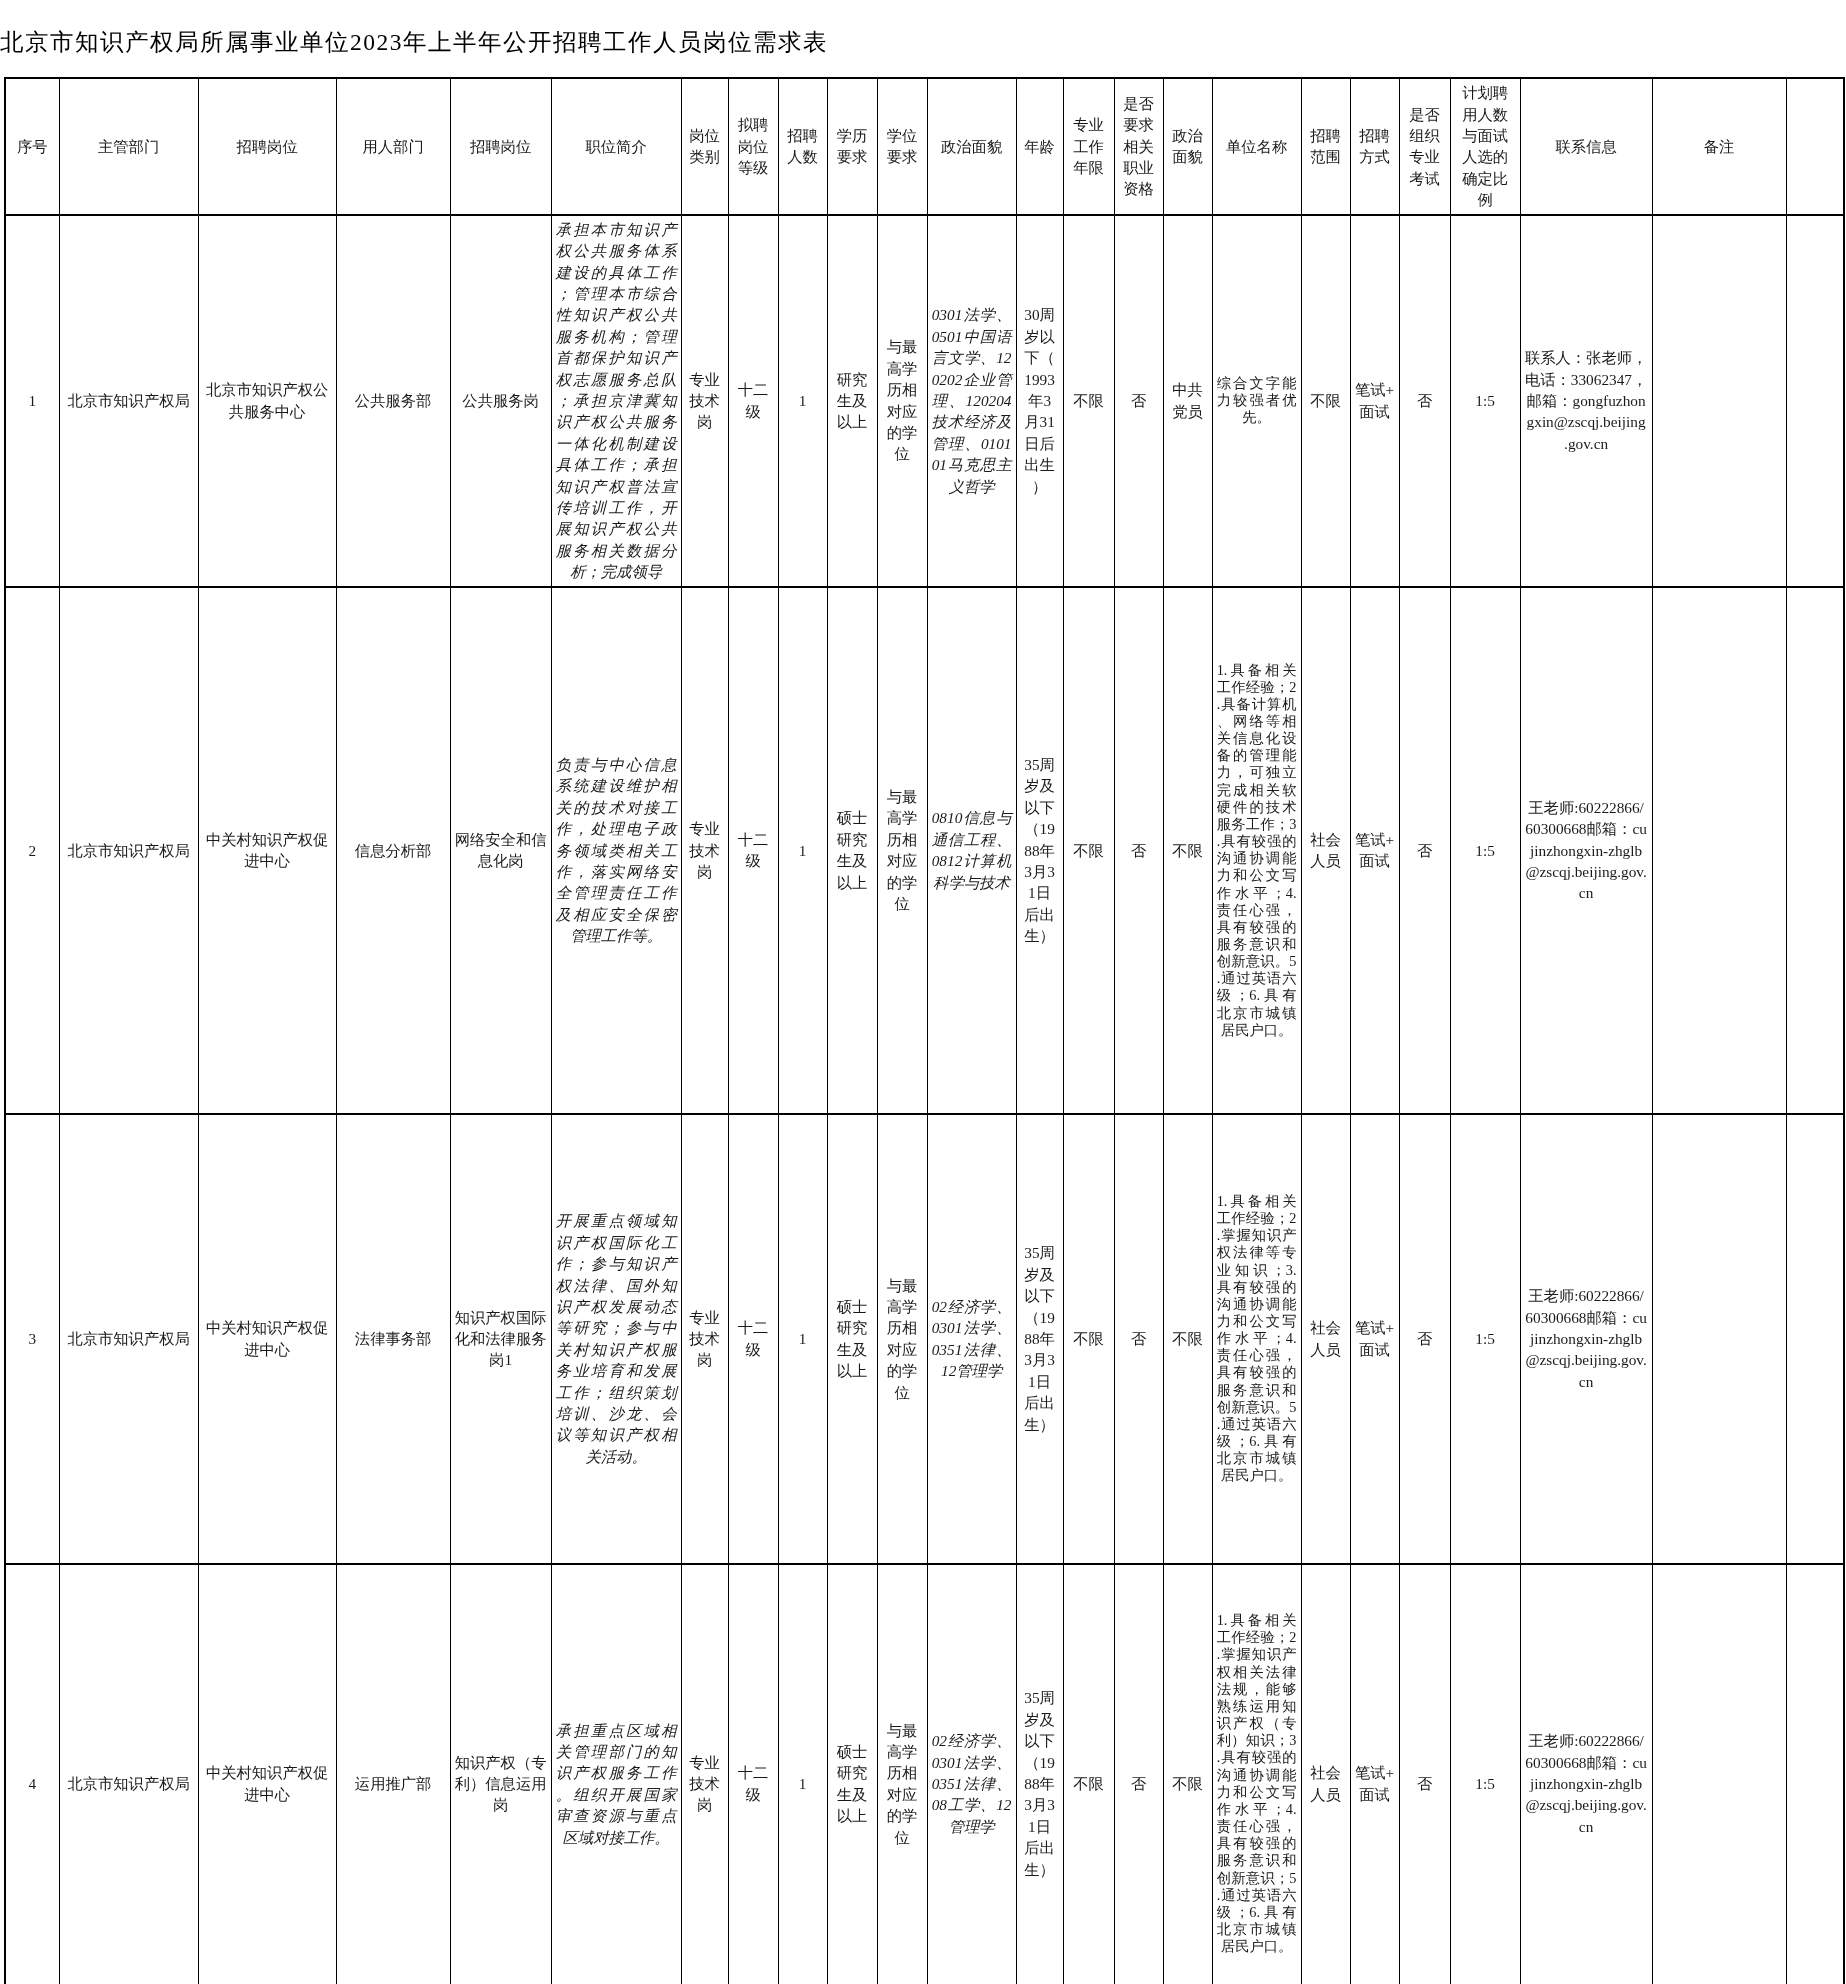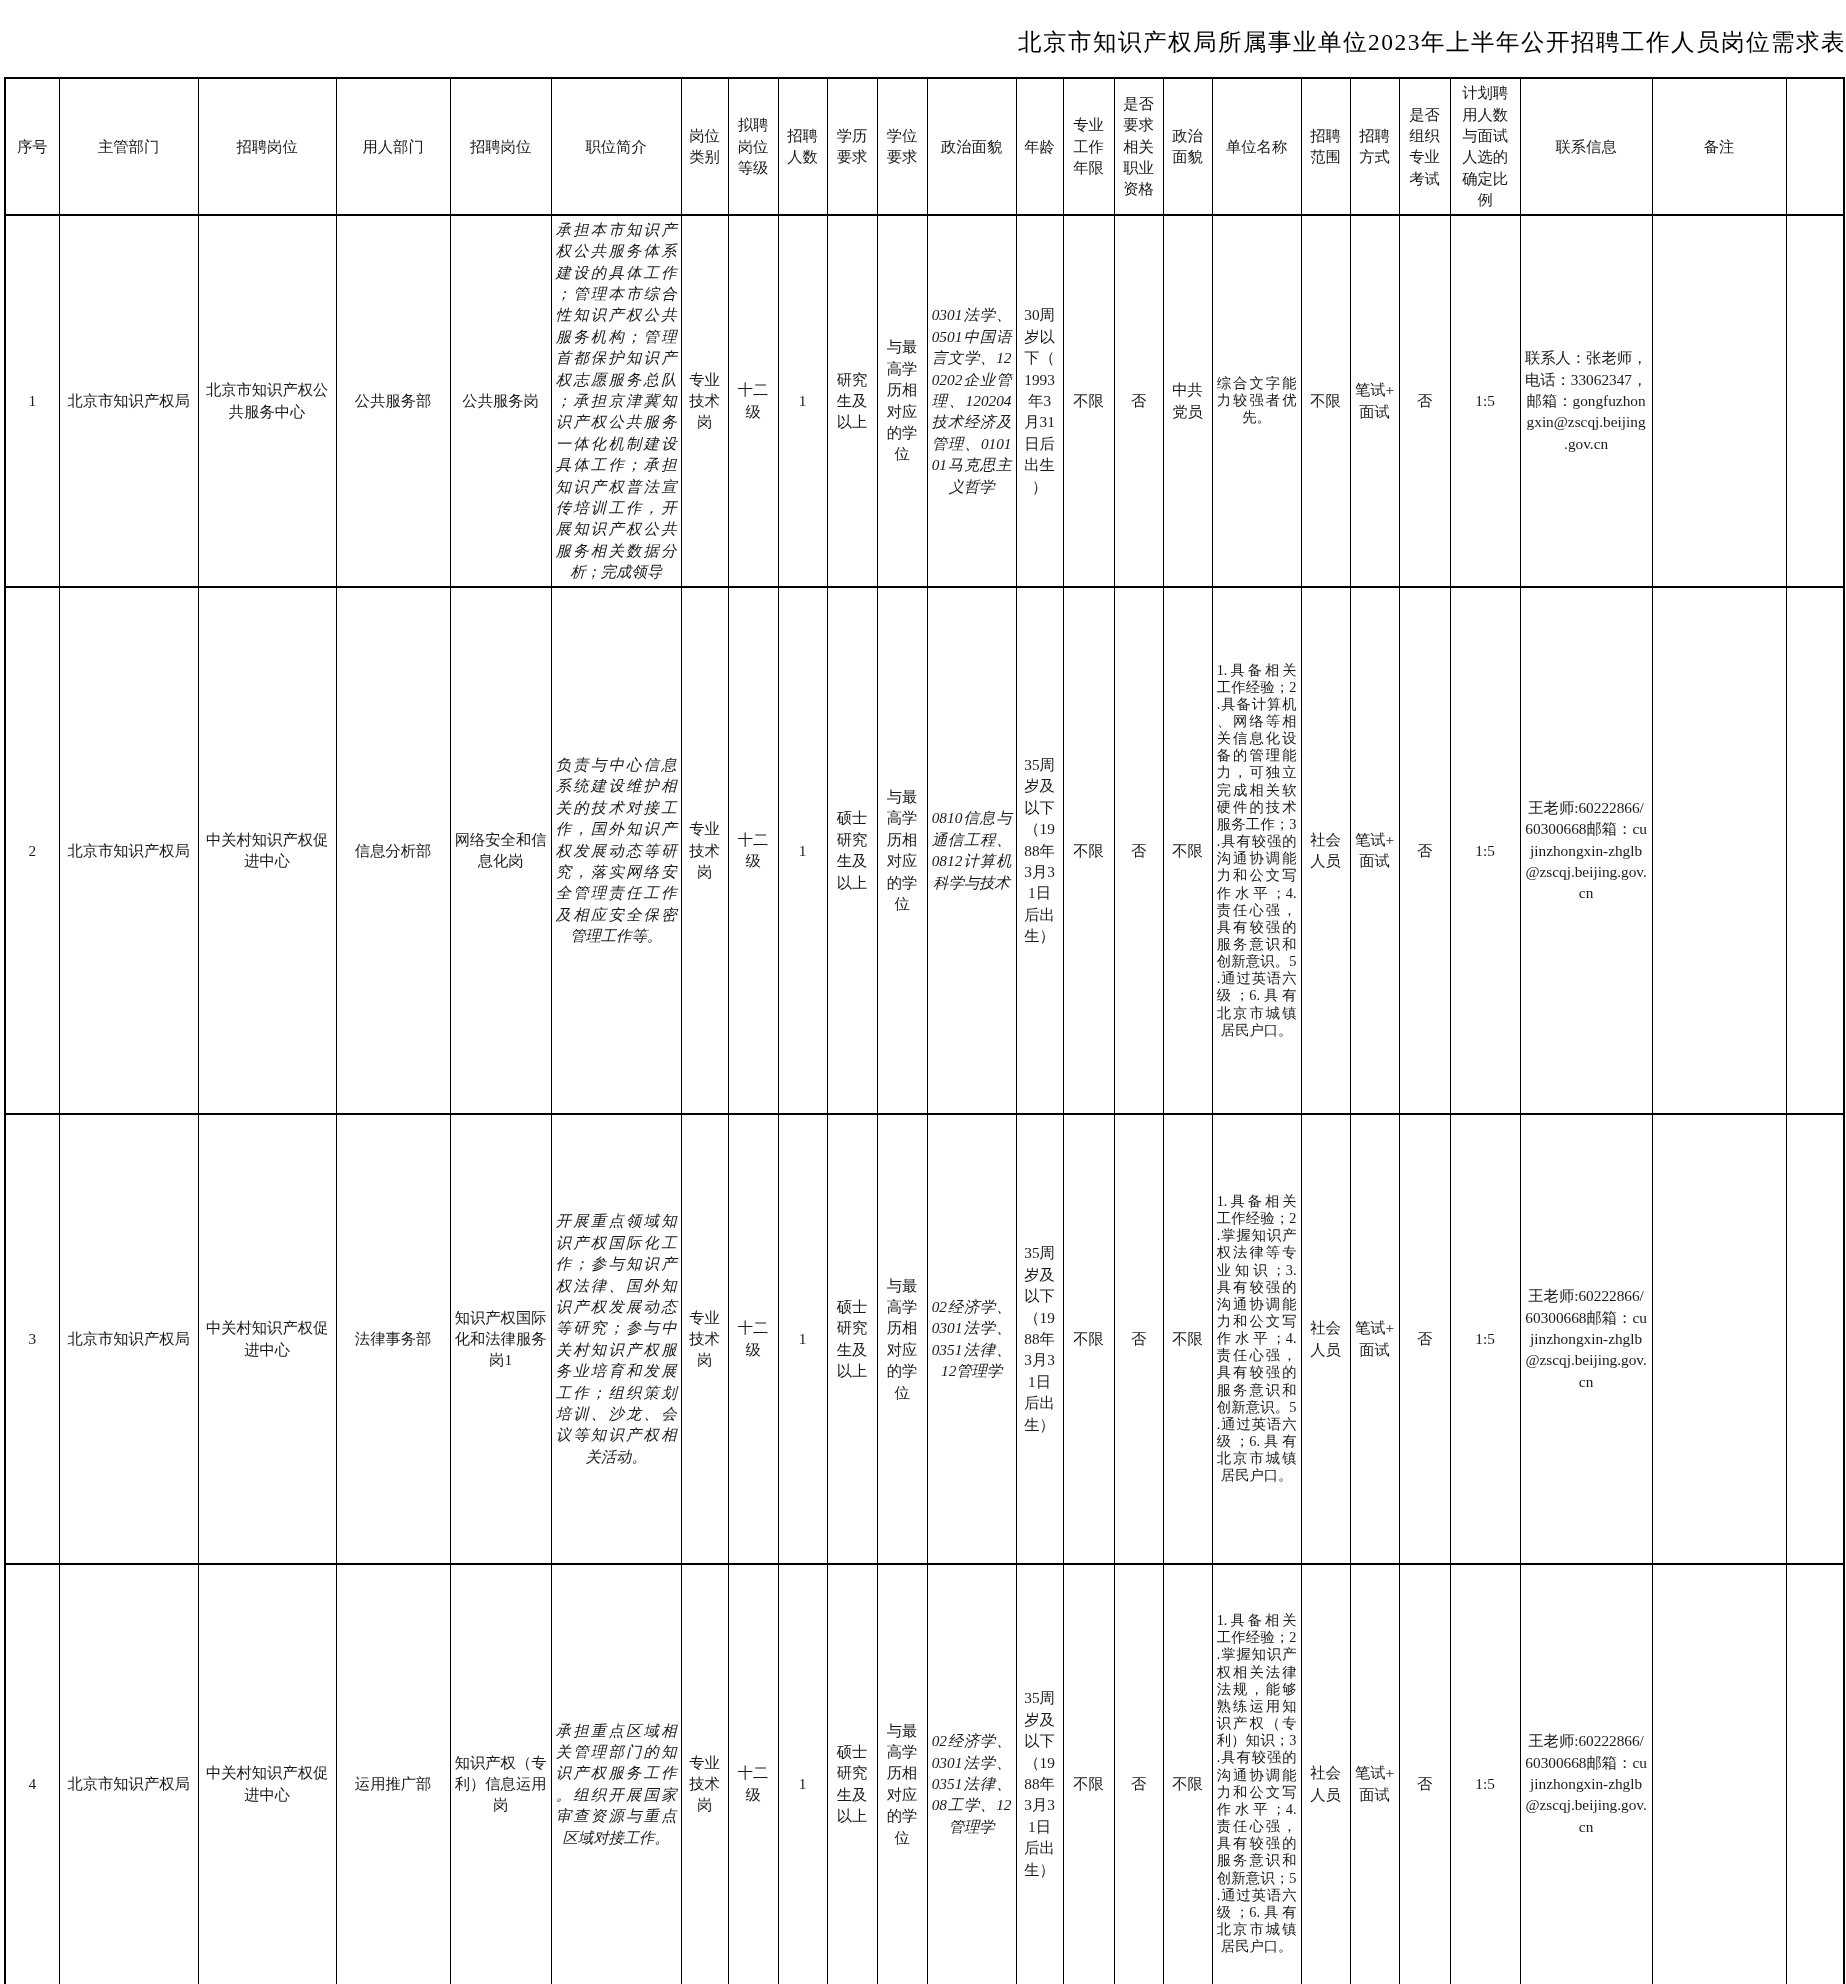--- a/index.html
+++ b/index.html
@@ -15,21 +15,21 @@
     width: 1846px;
     height: 1985px;
     background: #ffffff;
     overflow: hidden;
   }
   .doc-title {
     position: absolute;
     top: 25.6px;
     left: 0;
     width: 100%;
-    text-align: right;
+    text-align: left;
     font-size: 23.5px;
     letter-spacing: 1.5px;
     white-space: nowrap;
     color: #000000;
   }
   table.job-table {
     position: absolute;
     top: 77px;
     left: 4.1px;
     border-collapse: collapse;
@@ -155,21 +155,21 @@
           <td>联系人：张老师，电话：33062347，邮箱：gongfuzhongxin@zscqj.beijing.gov.cn</td>
           <td></td>
           <td></td>
         </tr>
         <tr style="height: 527px;">
           <td>2</td>
           <td>北京市知识产权局</td>
           <td>中关村知识产权促进中心</td>
           <td>信息分析部</td>
           <td>网络安全和信息化岗</td>
-          <td class="jc">负责与中心信息系统建设维护相关的技术对接工作，国外知识产权发展动态等研究，落实网络安全管理责任工作及相应安全保密管理工作等。</td>
+          <td class="jc">负责与中心信息系统建设维护相关的技术对接工作，处理电子政务领域类相关工作，落实网络安全管理责任工作及相应安全保密管理工作等。</td>
           <td>专业技术岗</td>
           <td>十二级</td>
           <td>1</td>
           <td>硕士研究生及以上</td>
           <td>与最高学历相对应的学位</td>
           <td class="jc">0810信息与通信工程、0812计算机科学与技术</td>
           <td>35周岁及以下（1988年3月31日后出生）</td>
           <td>不限</td>
           <td>否</td>
           <td>不限</td>

